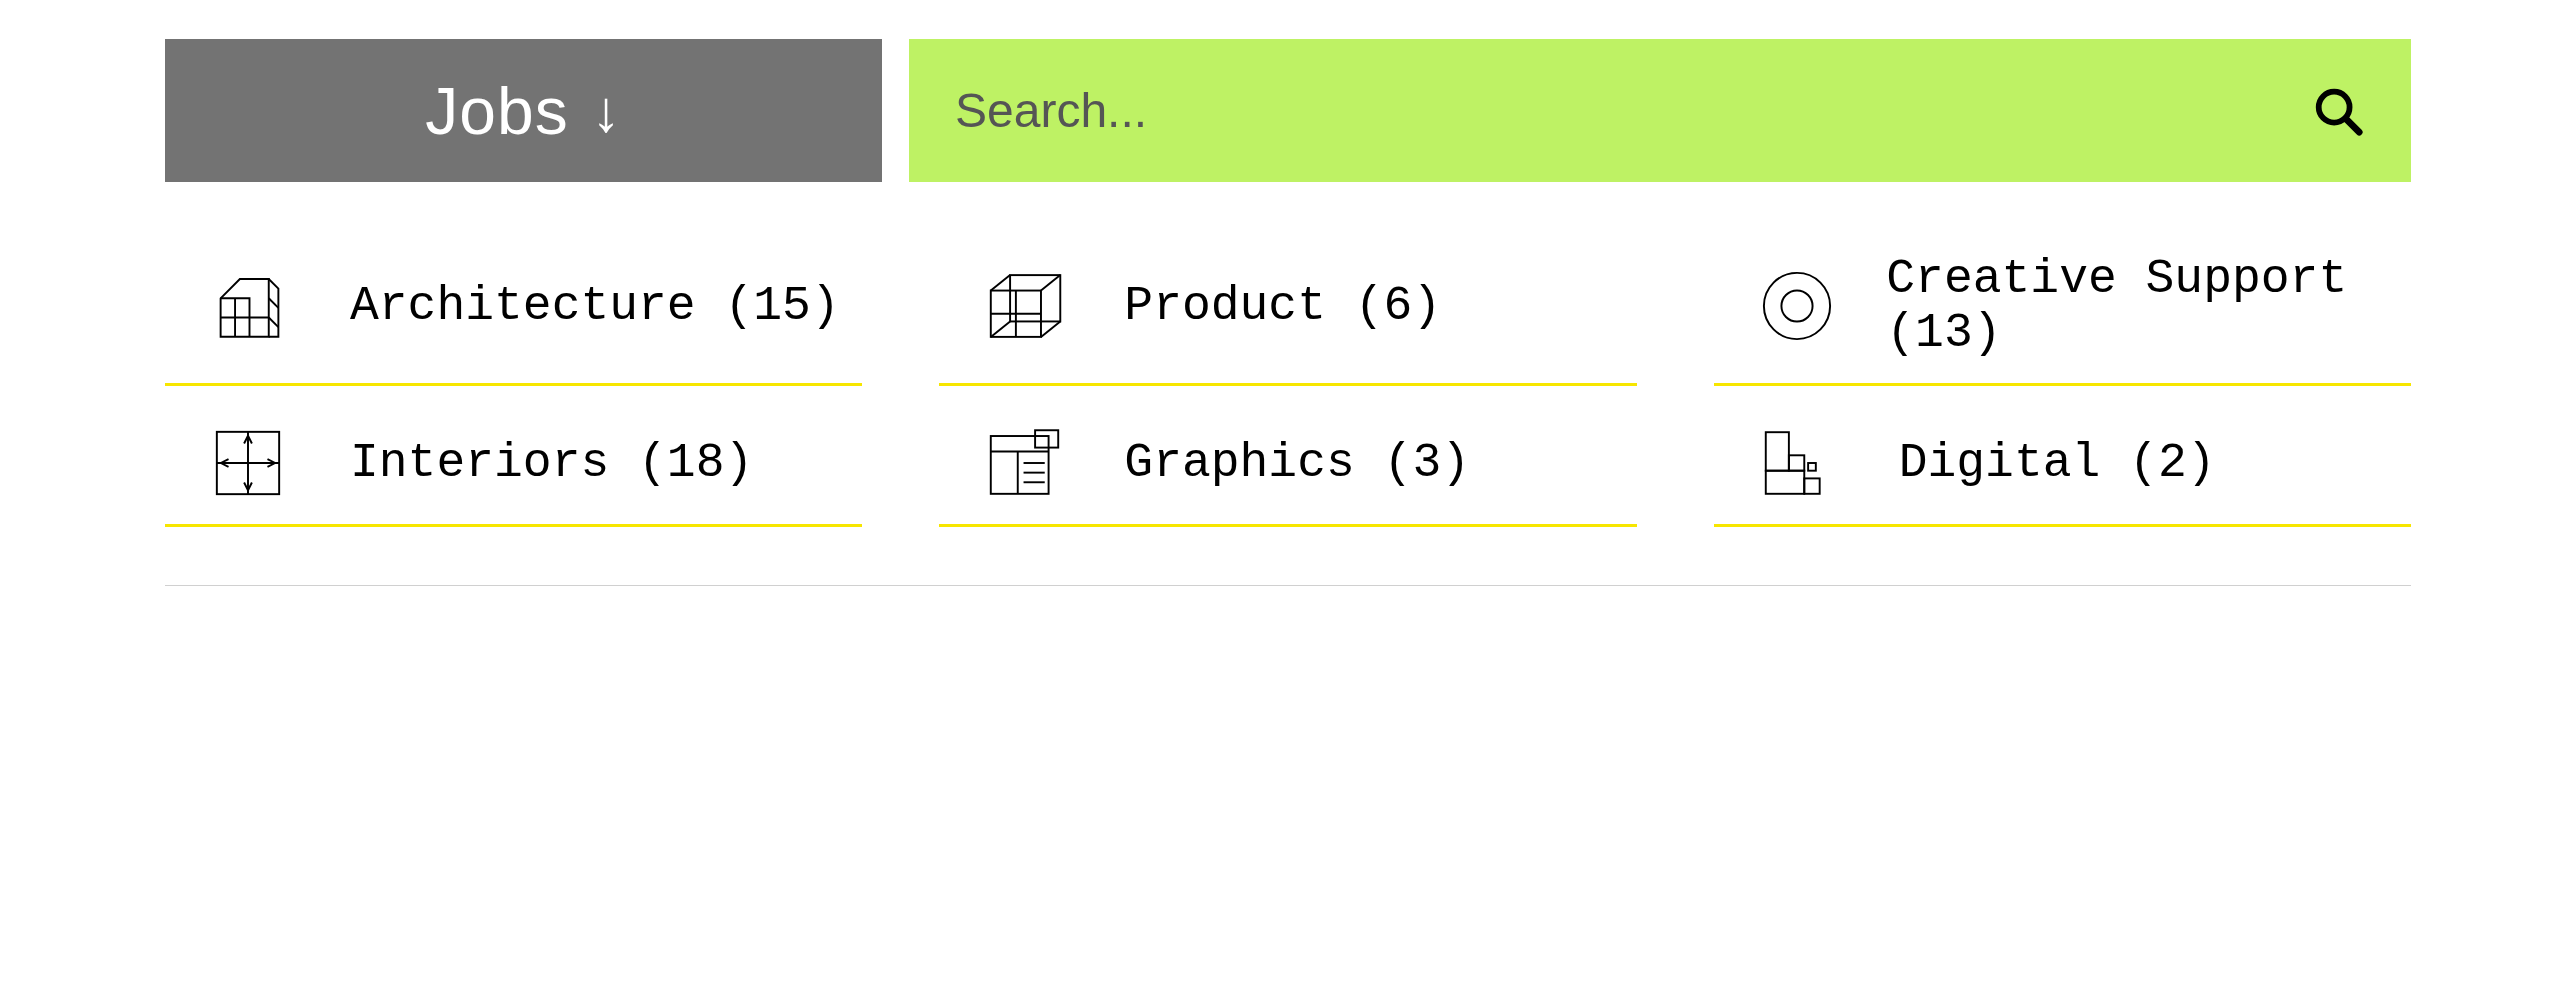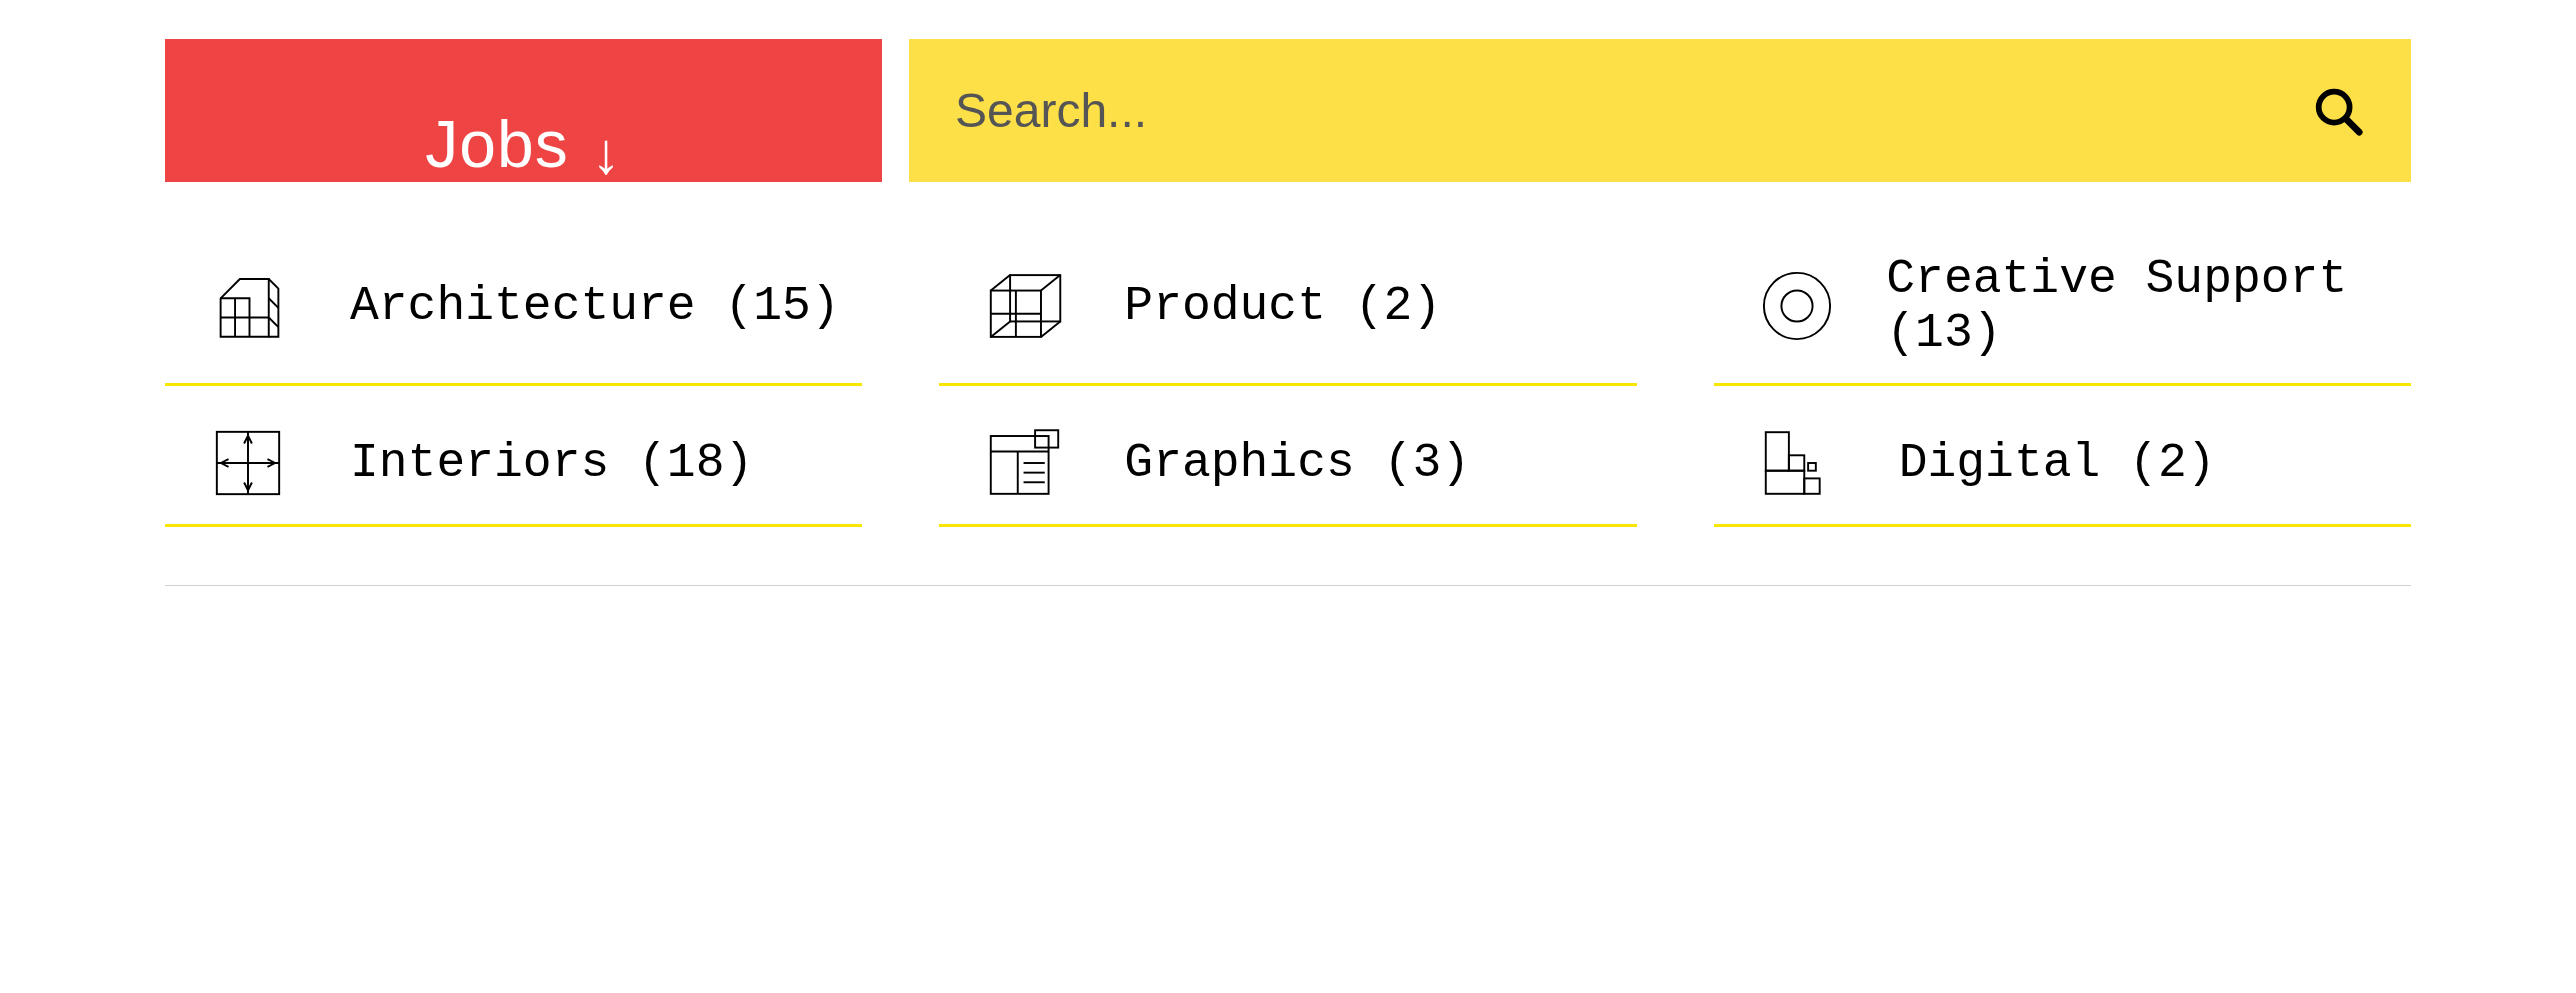--- a/index.html
+++ b/index.html
@@ -17,46 +17,46 @@
     padding: 39px 165px;
   }
 
   .top-bar {
     display: flex;
     gap: 27px;
     margin-bottom: 39px;
   }
 
   .jobs-dropdown {
-    background: #ef4444;
+    background: #737373;
     color: #ffffff;
     font-size: 66px;
     font-weight: 300;
     width: 717px;
     height: 143px;
     display: flex;
-    align-items: flex-end;
+    align-items: center;
     justify-content: center;
     letter-spacing: 1px;
     cursor: pointer;
     user-select: none;
   }
 
   .jobs-dropdown .label {
     margin-right: 23px;
   }
 
   .jobs-dropdown .arrow {
     font-size: 58px;
     line-height: 1;
   }
 
   .search-container {
     flex: 1;
-    background: #fde047;
+    background: #bef264;
     height: 143px;
     display: flex;
     align-items: center;
     padding: 7px 46px;
   }
 
   .search-input {
     flex: 1;
     background: transparent;
     border: none;
@@ -159,21 +159,21 @@
         <rect x="6" y="22" width="52" height="48"></rect>
         <rect x="26" y="6" width="52" height="48"></rect>
         <line x1="6" y1="22" x2="26" y2="6"></line>
         <line x1="58" y1="22" x2="78" y2="6"></line>
         <line x1="6" y1="70" x2="26" y2="54"></line>
         <line x1="58" y1="70" x2="78" y2="54"></line>
         <line x1="32" y1="22" x2="32" y2="70"></line>
         <line x1="6" y1="46" x2="58" y2="46"></line>
       </svg>
     </span>
-    <span class="cat-label">Product (2)</span>
+    <span class="cat-label">Product (6)</span>
   </div>
 
   <div class="category">
     <span class="icon-box">
       <svg width="74" height="74" viewBox="0 0 76 76" stroke="#000" stroke-width="2" fill="none">
         <circle cx="38" cy="38" r="34"></circle>
         <circle cx="38" cy="38" r="16"></circle>
       </svg>
     </span>
     <span class="cat-label">Creative Support (13)</span>

